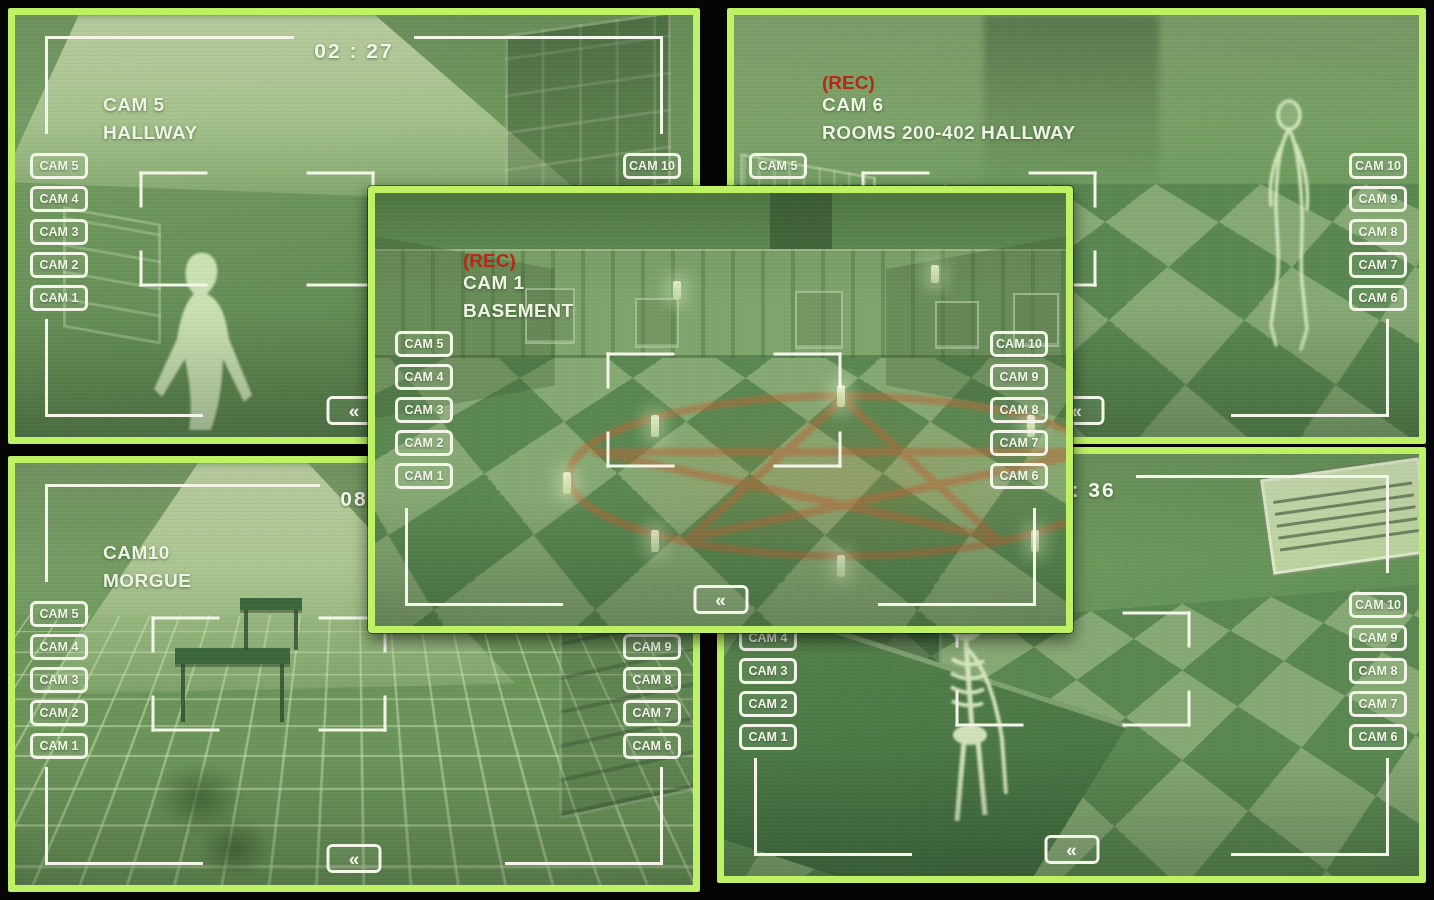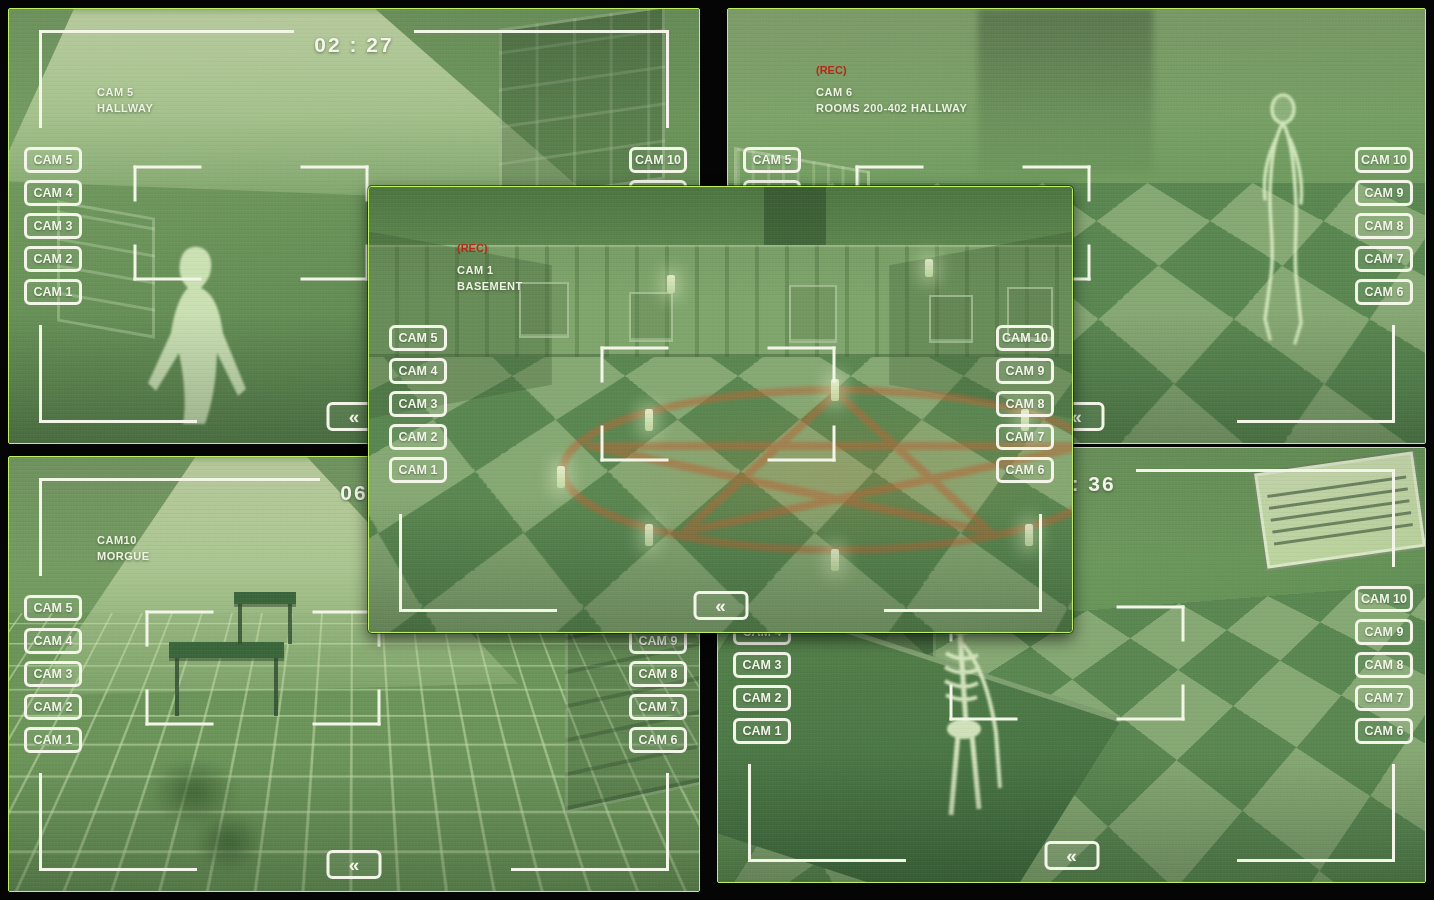--- a/index.html
+++ b/index.html
@@ -1,19 +1,19 @@
 <!DOCTYPE html>
 <html><head>
 <meta charset="utf-8">
 <title>Security Camera Monitor</title>
 <style>
   html,body{margin:0;padding:0;background:#000;}
   #stage{position:relative;width:1434px;height:900px;background:#050505;overflow:hidden;
          font-family:"Liberation Sans","DejaVu Sans",sans-serif;font-weight:700;}
-  .panel{position:absolute;border:1px solid #bef264;border-radius:2px;overflow:hidden;
+  .panel{position:absolute;border:7px solid #bef264;border-radius:2px;overflow:hidden;
          box-sizing:border-box;background:#68925a;}
   .p-tl{left:8px;top:8px;width:692px;height:436px;}
   .p-tr{left:727px;top:8px;width:699px;height:436px;}
   .p-bl{left:8px;top:456px;width:692px;height:436px;}
   .p-br{left:717px;top:447px;width:709px;height:436px;}
   .p-c {left:368px;top:186px;width:705px;height:447px;z-index:10;border-radius:4px;
         box-shadow:0 6px 16px rgba(0,0,0,.6),0 0 0 1px rgba(0,0,0,.45);}
 
   
   .scene{position:absolute;inset:0;overflow:hidden;}
@@ -103,21 +103,21 @@
   .seg{flex:1;height:95px;border-top:3px solid #f3f5e9;}
   .seg-l{border-left:3px solid #f3f5e9;}
   .seg-r{border-right:3px solid #f3f5e9;}
   .timer{margin-top:3px;padding:0 20px;font-size:21px;letter-spacing:2px;white-space:pre;
          text-shadow:0 1px 3px rgba(30,50,30,.55);}
   .p-br .timer{padding-left:64px;}
   .fc{position:absolute;bottom:20px;width:155px;height:95px;}
   .fc-bl{left:30px;border-left:3px solid #f3f5e9;border-bottom:3px solid #f3f5e9;}
   .fc-br{right:30px;border-right:3px solid #f3f5e9;border-bottom:3px solid #f3f5e9;}
 
-  .labels{position:absolute;left:88px;top:54px;font-size:11px;line-height:1.45;
+  .labels{position:absolute;left:88px;top:54px;font-size:19px;line-height:1.45;
           text-shadow:0 1px 3px rgba(35,60,35,.6);}
   .rec{color:#b22a18;height:22px;text-shadow:none;}
   .cam-name,.cam-loc{color:#eef3e2;letter-spacing:.5px;}
 
   .col{position:absolute;top:138px;}
   .col-l{left:15px;}
   .col-r{right:12px;}
   .p-c .col-l{left:20px;}
   .p-c .col-r{right:18px;}
   .cam-btn{display:block;box-sizing:border-box;width:58px;height:26px;margin:0 0 7px 0;padding:0;
@@ -257,21 +257,21 @@
         <span class="leg" style="right:4px;top:12px;height:40px;"></span>
       </div>
       <div class="stain" style="left:140px;top:300px;width:90px;height:70px;"></div>
       <div class="stain" style="left:185px;top:355px;width:70px;height:60px;"></div>
       <div class="vig"></div>
     </div>
     <div class="grain"></div>
     <div class="vf">
       <div class="vf-top">
         <div class="seg seg-l"></div>
-        <div class="timer">06</div>
+        <div class="timer">08</div>
         <div class="seg seg-r"></div>
       </div>
       <div class="labels">
         <div class="rec"></div>
         <div class="cam-name">CAM10</div>
         <div class="cam-loc">MORGUE</div>
       </div>
       <div class="col col-l">
         <button class="cam-btn">CAM 5</button>
         <button class="cam-btn">CAM 4</button>

